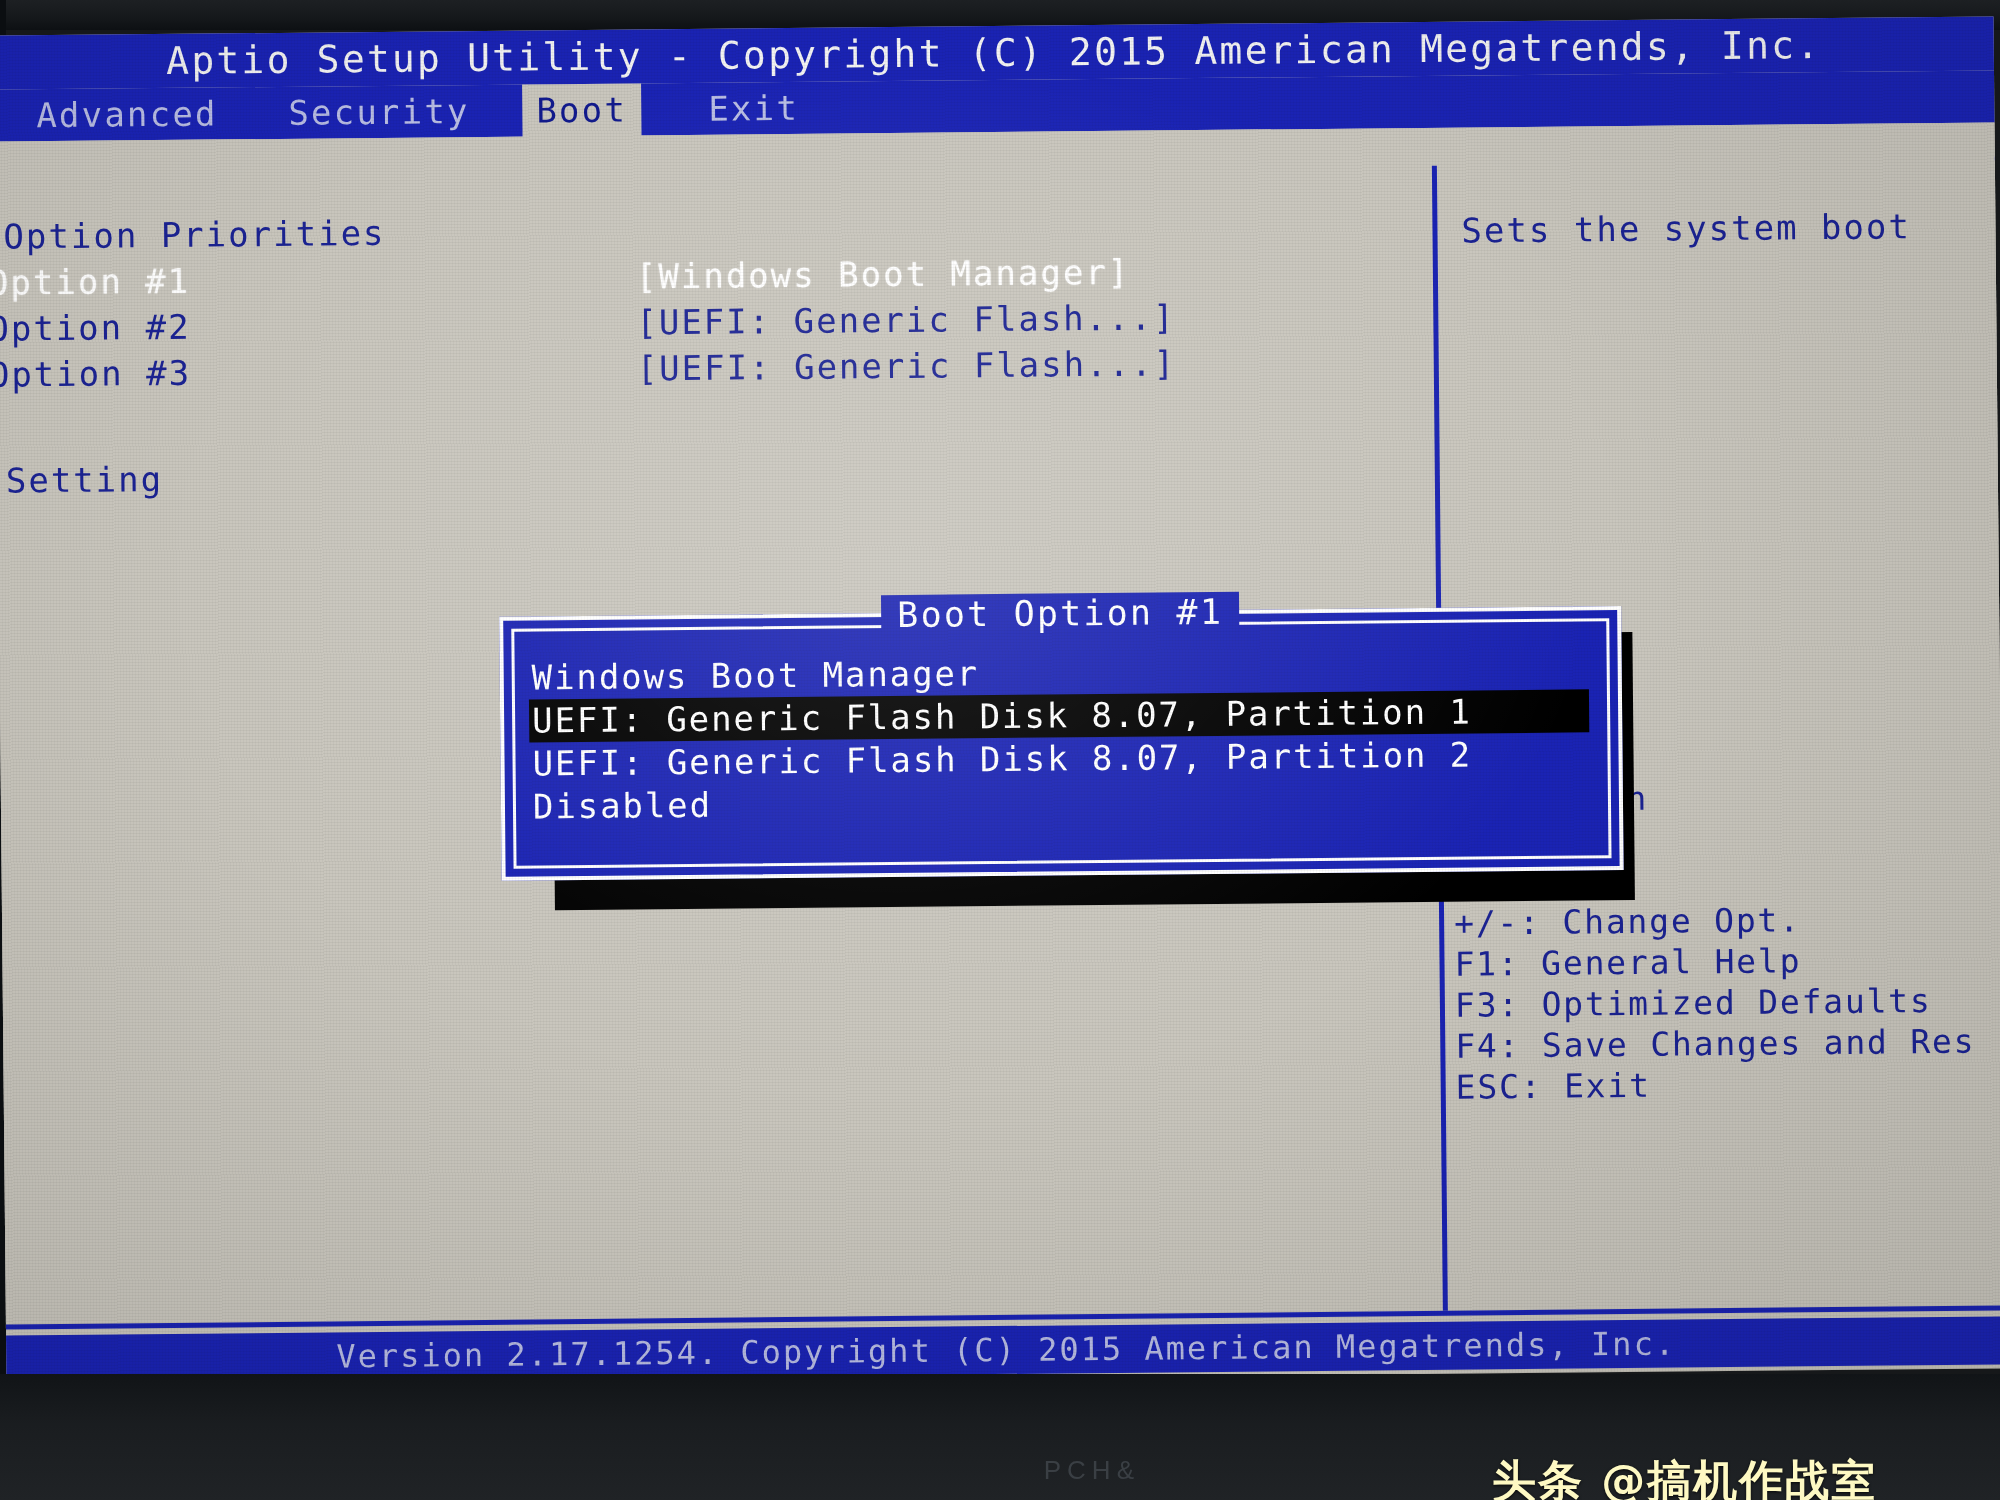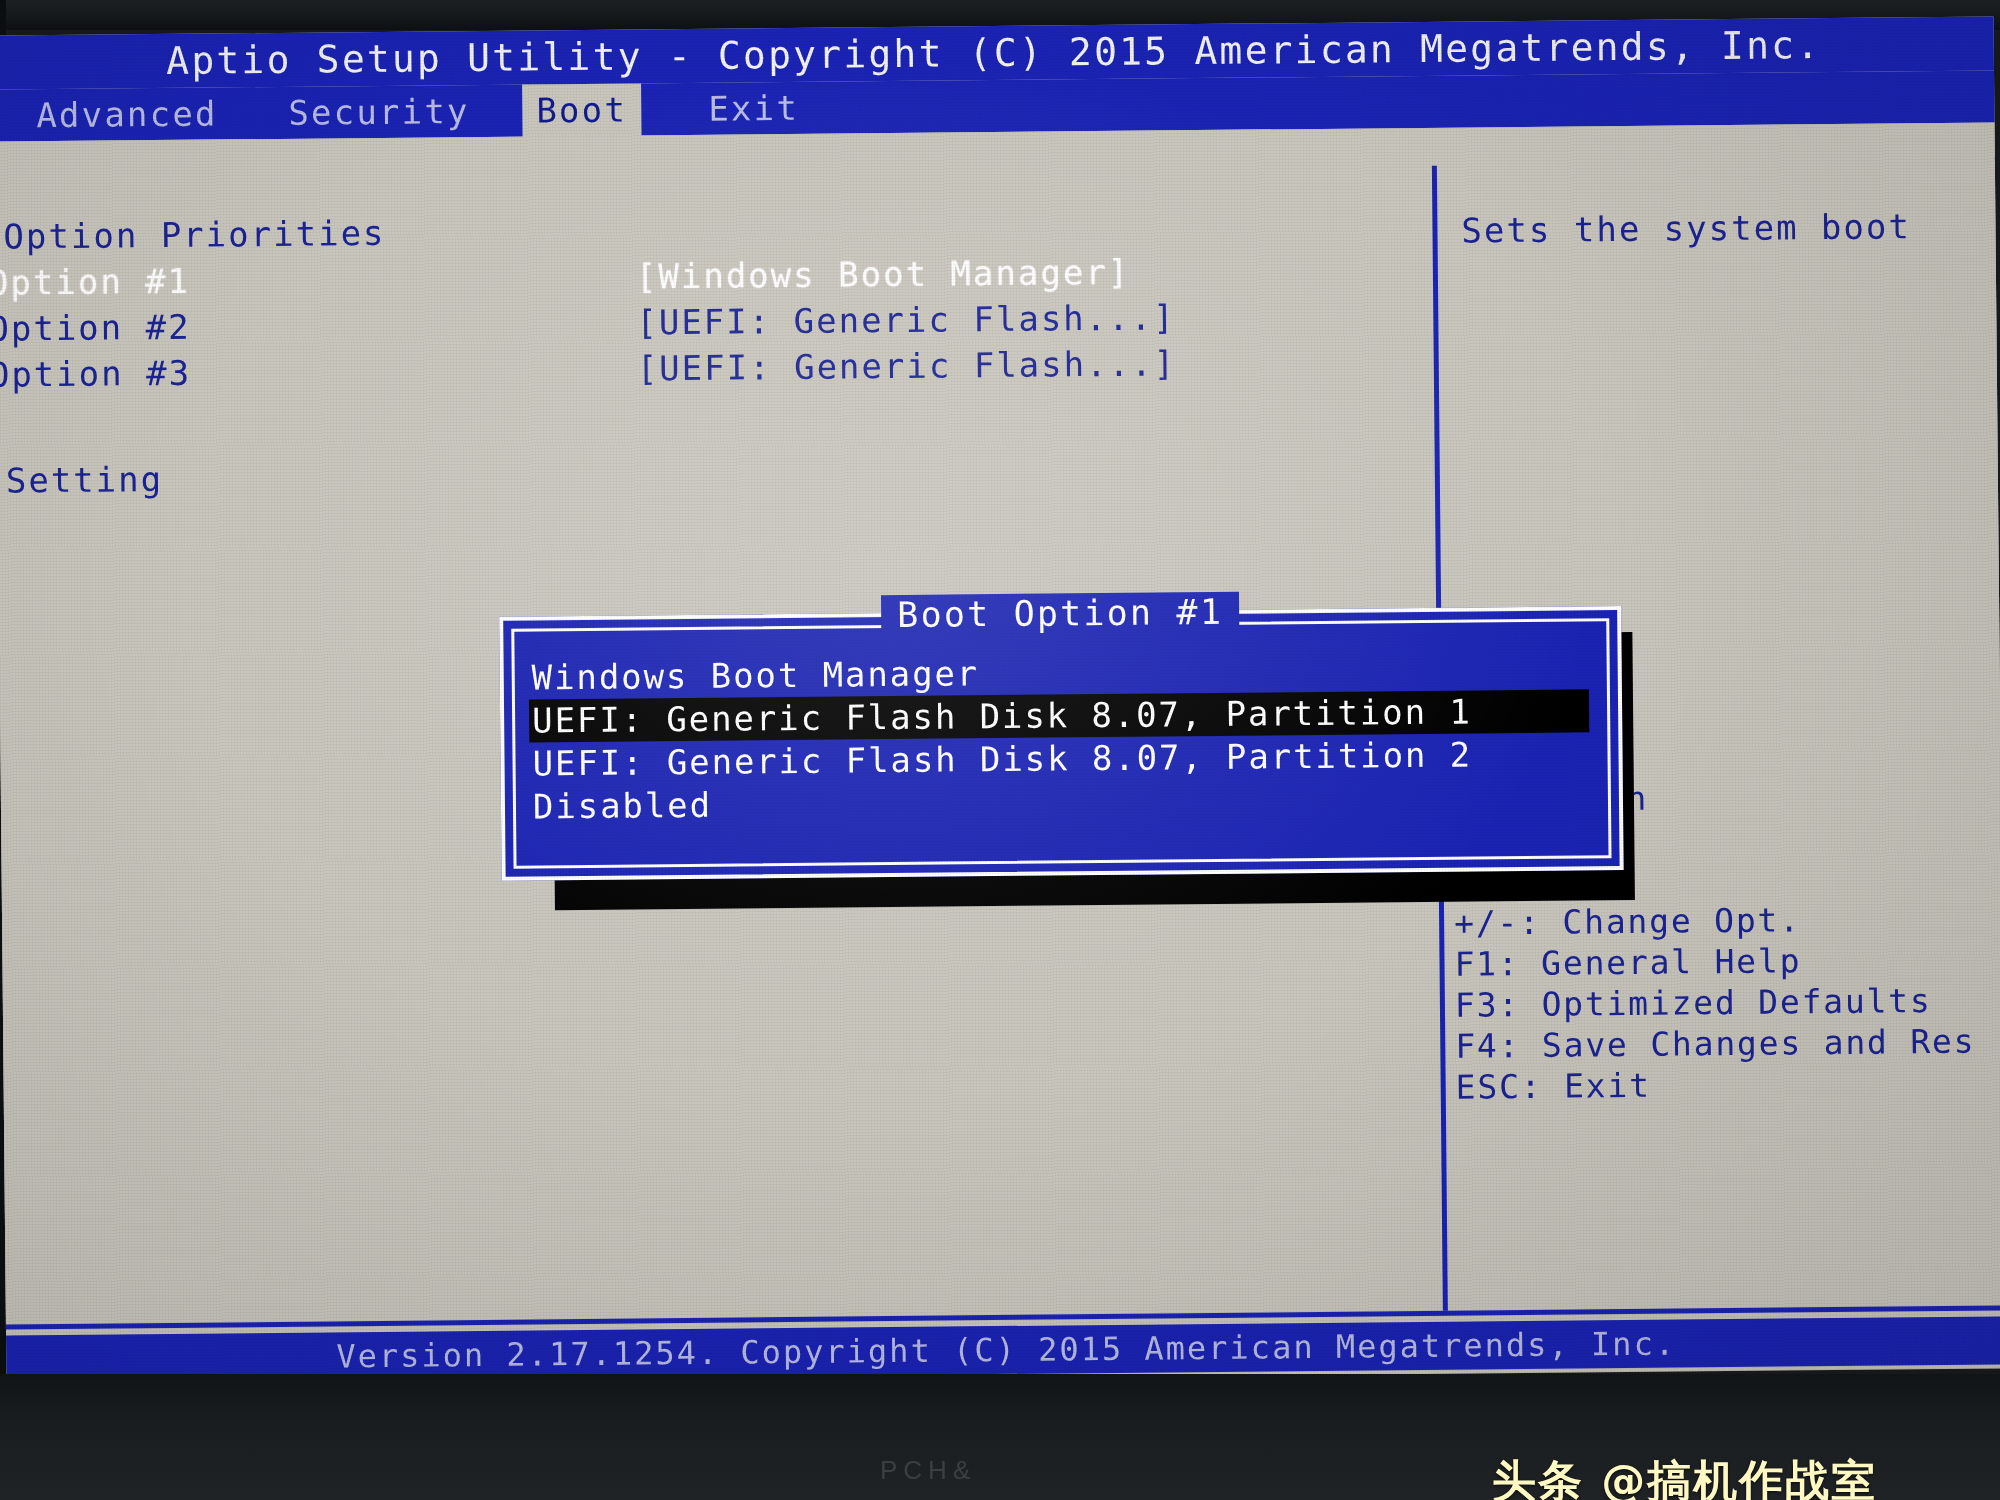--- a/index.html
+++ b/index.html
@@ -25,21 +25,21 @@
   .bezel-bottom {
     position: absolute; left: 0; top: 1374px; width: 2000px; height: 126px;
     background: linear-gradient(180deg, #111417 0%, #1a1d20 40%, #202326 100%);
   }
   .bezel-left {
     position: absolute; left: 0; top: 0; width: 6px; height: 1500px;
     background: #0b0e11;
   }
   .pch-label {
     position: absolute; left: 880px; top: 1455px; width: 260px;
-    text-align: left; color: #3a3f44; font-size: 26px; letter-spacing: 6px;
+    text-align: right; color: #3a3f44; font-size: 26px; letter-spacing: 6px;
     font-family: "Liberation Sans", sans-serif;
   }
 
   
   #screen {
     position: absolute;
     left: 0px; top: 26px;
     width: 2000px; height: 1352px;
     background: #c9c6bd;
     transform: rotate(-0.55deg);

